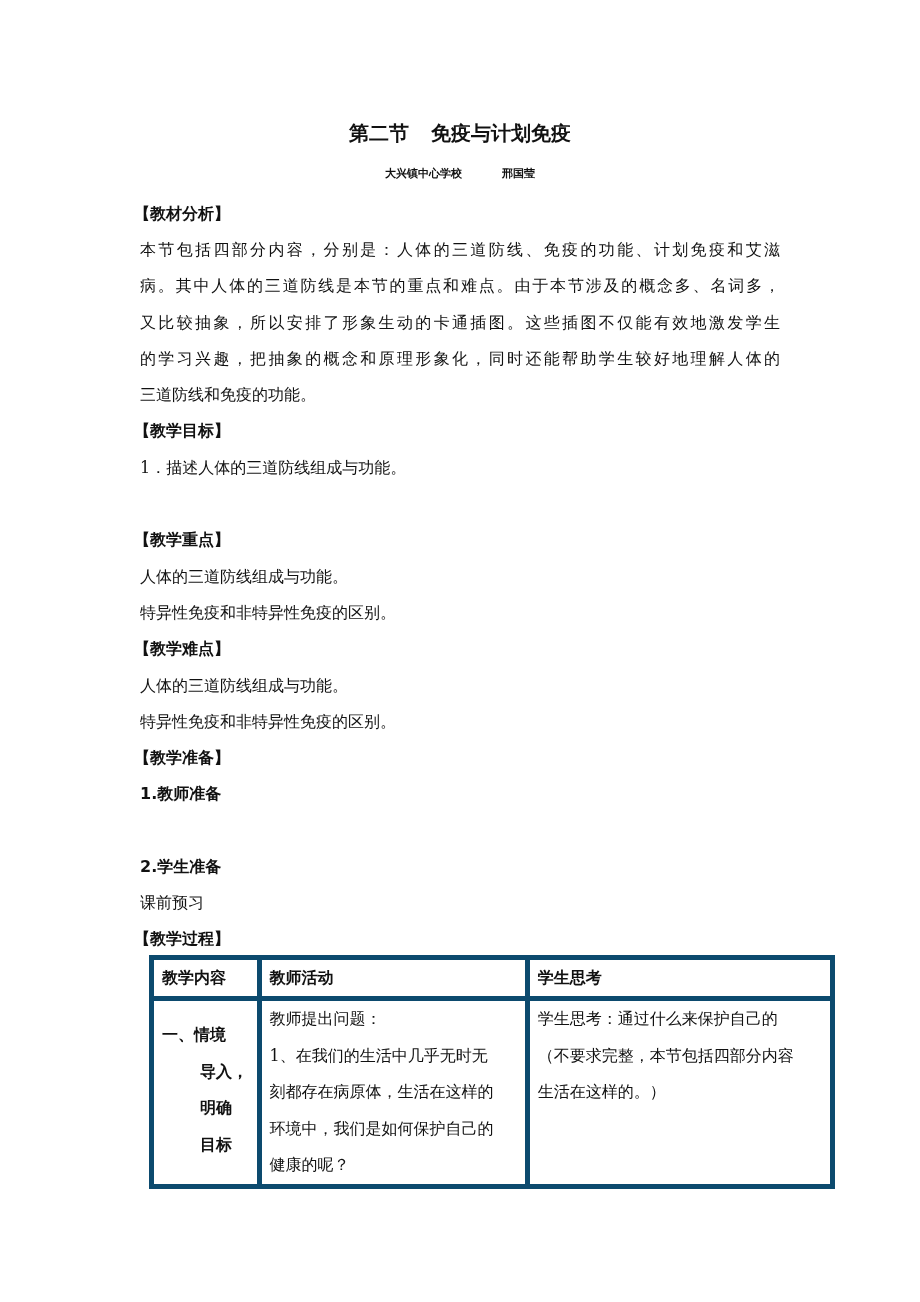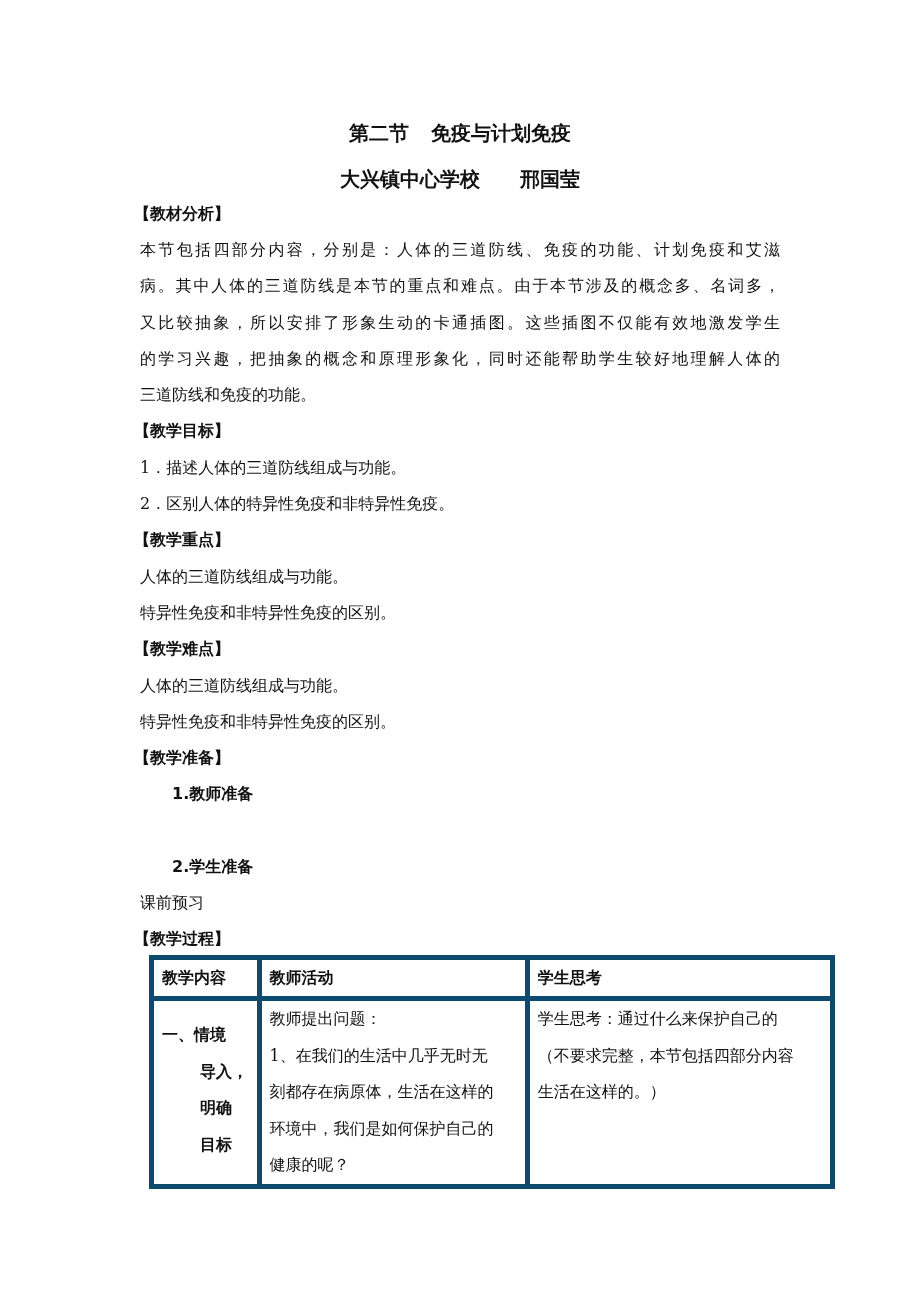--- a/index.html
+++ b/index.html
@@ -3,25 +3,25 @@
 <meta charset="utf-8">
 <style>
   html, body { margin: 0; padding: 0; background: #ffffff; }
   body { width: 920px; height: 1302px; position: relative; overflow: hidden;
          font-family: "DejaVu Serif", "Liberation Serif", serif; color: #111; }
   .page { position: absolute; left: 0; top: 0; width: 920px; height: 1302px; padding-left: 20px; }
   .title { position: absolute; top: 120px; left: 0; width: 920px; text-align: center;
            font-family: "DejaVu Sans", sans-serif; font-size: 20px; font-weight: bold; letter-spacing: 0px; }
   .title .gap { display: inline-block; width: 22px; }
   .subtitle { position: absolute; top: 166px; left: 0; width: 920px; text-align: center;
-           font-family: "DejaVu Sans", sans-serif; font-size: 20px; font-weight: bold; }
+           font-family: "DejaVu Sans", sans-serif; font-size: 11px; font-weight: bold; }
   .subtitle .gap { display: inline-block; width: 40px; }
   .line { position: absolute; left: 140px; font-size: 16px; line-height: 20px; white-space: nowrap; }
   .head { font-family: "DejaVu Sans", sans-serif; font-weight: bold; font-size: 16px; left: 134px; }
-  .bold { font-weight: bold; font-family: "DejaVu Sans", sans-serif; margin-left: 32px; }
+  .bold { font-weight: bold; font-family: "DejaVu Sans", sans-serif; }
   .just { width: 640px; text-align: justify; text-align-last: justify; }
   table { position: absolute; left: 149px; top: 955px; border-collapse: collapse; width: 686px; }
   td { border: 5px solid #0c4a6e; vertical-align: top; font-size: 16px; }
   .th td { height: 36px; vertical-align: middle; font-family: "DejaVu Sans", sans-serif; font-weight: bold; padding: 0 8px; }
   .c1 { width: 90px; }
   .c2 { width: 252px; }
   .c3 { width: 290px; }
   .cell-lines div { height: 36.5px; line-height: 36.5px; white-space: nowrap; }
   .body-row td { height: 182px; padding: 0 8px; }
   .stage { font-family: "DejaVu Sans", sans-serif; font-weight: bold; }
@@ -41,21 +41,20 @@
 
   <div class="line head" style="top:204px">【教材分析】</div>
   <div class="line just" style="top:240px">本节包括四部分内容，分别是：人体的三道防线、免疫的功能、计划免疫和艾滋</div>
   <div class="line just" style="top:276px">病。其中人体的三道防线是本节的重点和难点。由于本节涉及的概念多、名词多，</div>
   <div class="line just" style="top:349px">的学习兴趣，把抽象的概念和原理形象化，同时还能帮助学生较好地理解人体的</div>
   <div class="line just" style="top:313px">又比较抽象，所以安排了形象生动的卡通插图。这些插图不仅能有效地激发学生</div>
   <div class="line" style="top:385px">三道防线和免疫的功能。</div>
 
   <div class="line head" style="top:421px">【教学目标】</div>
   <div class="line" style="top:458px">1．描述人体的三道防线组成与功能。</div>
-  <div class="line" style="top:494px">2．区别人体的特异性免疫和非特异性免疫。</div>
 
   <div class="line head" style="top:530px">【教学重点】</div>
   <div class="line" style="top:567px">人体的三道防线组成与功能。</div>
   <div class="line" style="top:603px">特异性免疫和非特异性免疫的区别。</div>
 
   <div class="line head" style="top:639px">【教学难点】</div>
   <div class="line" style="top:676px">人体的三道防线组成与功能。</div>
   <div class="line" style="top:712px">特异性免疫和非特异性免疫的区别。</div>
 
   <div class="line head" style="top:748px">【教学准备】</div>

